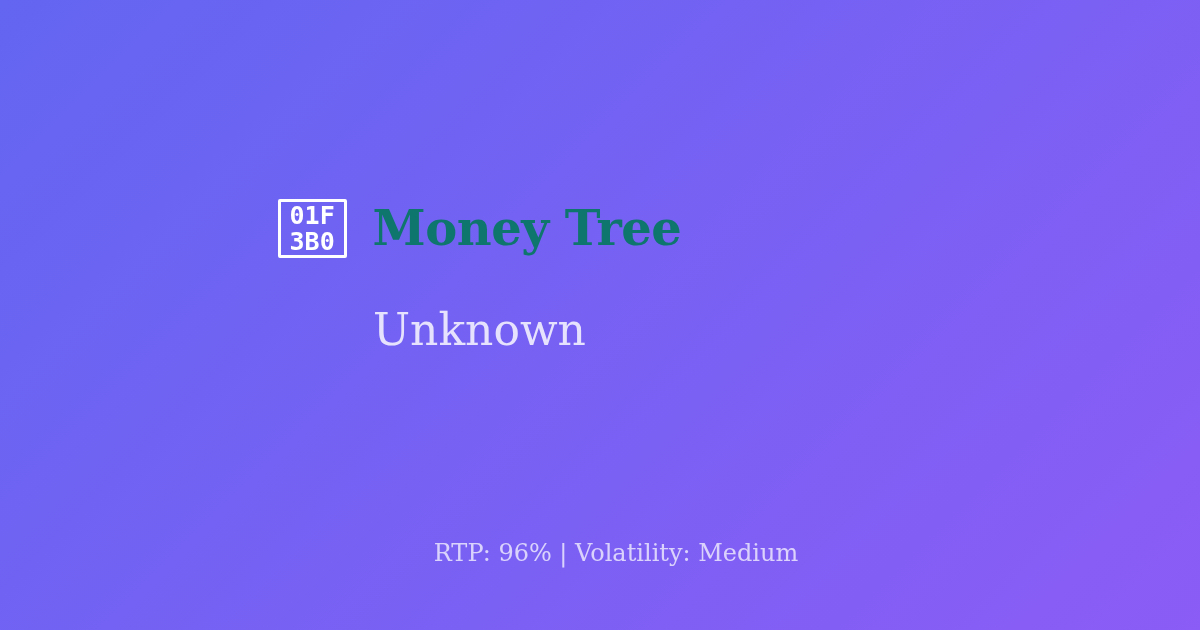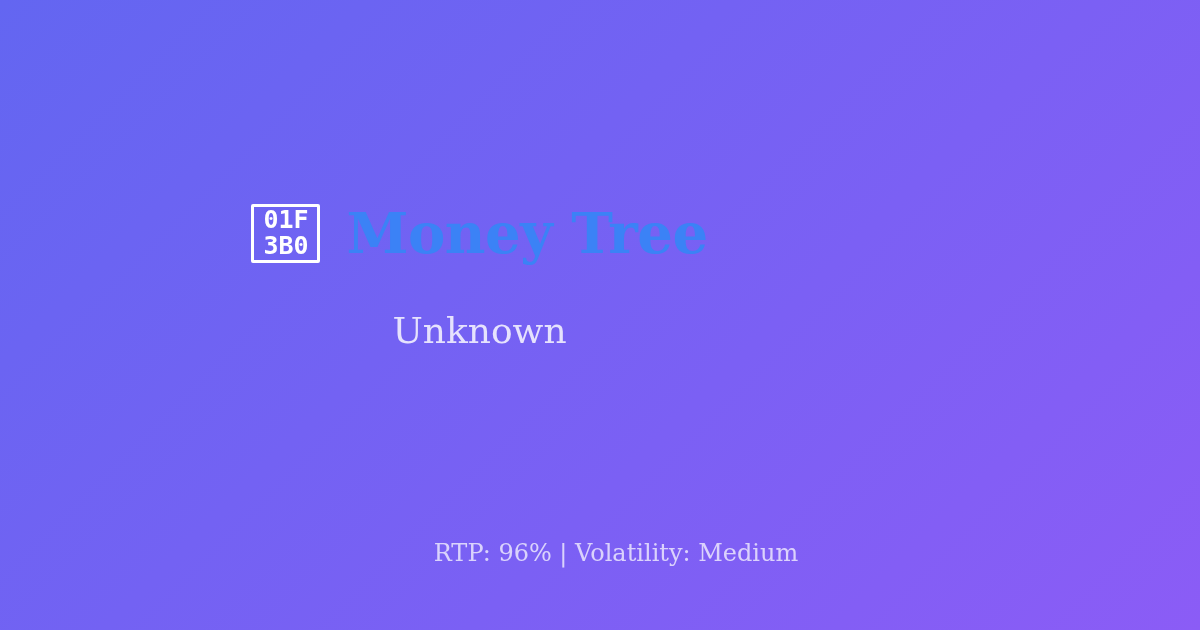--- a/index.html
+++ b/index.html
@@ -64,32 +64,32 @@
     letter-spacing: 0px;
     color: #ffffff;
     flex: 0 0 auto;
   }
 
   .tofu-row { display: block; }
 
   .title-text {
     font-family: "DejaVu Serif", "Liberation Serif", serif;
     font-weight: 700;
-    font-size: 56px;
+    font-size: 48px;
     line-height: 1.05;
-    color: #3b82f6;
+    color: #0f766e;
     white-space: nowrap;
     letter-spacing: -0.5px;
   }
 
   .subtitle {
     margin-top: 46px;
     font-family: "DejaVu Serif", "Liberation Serif", serif;
     font-weight: 400;
-    font-size: 36px;
+    font-size: 44px;
     line-height: 1.2;
     color: rgba(255, 255, 255, 0.82);
     white-space: nowrap;
   }
 
   
   .footer {
     position: absolute;
     left: 16px;
     bottom: 62px;

